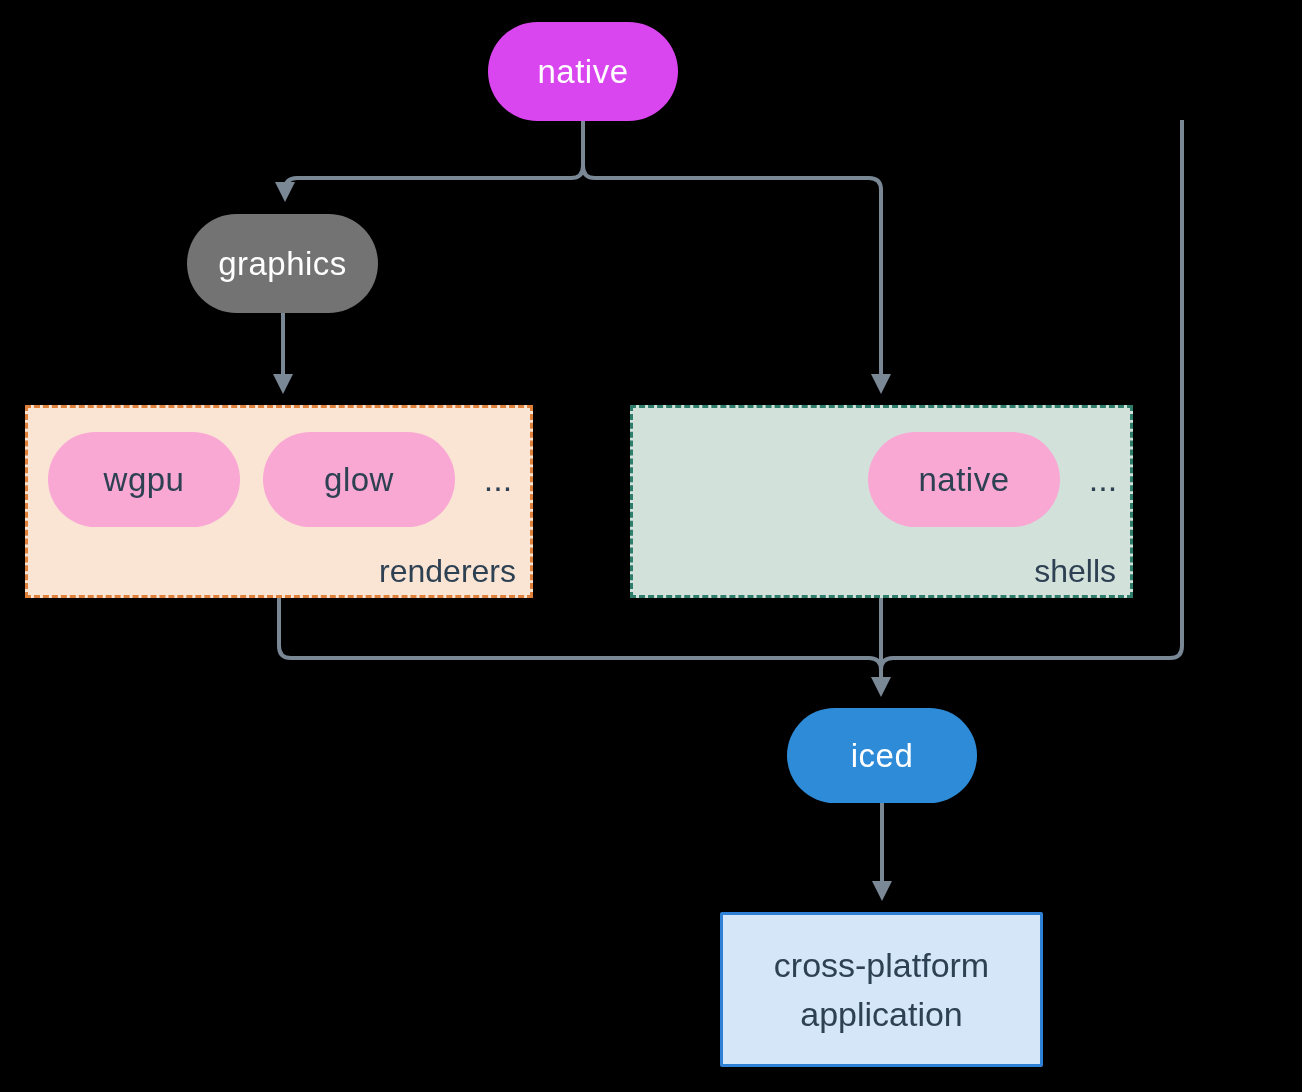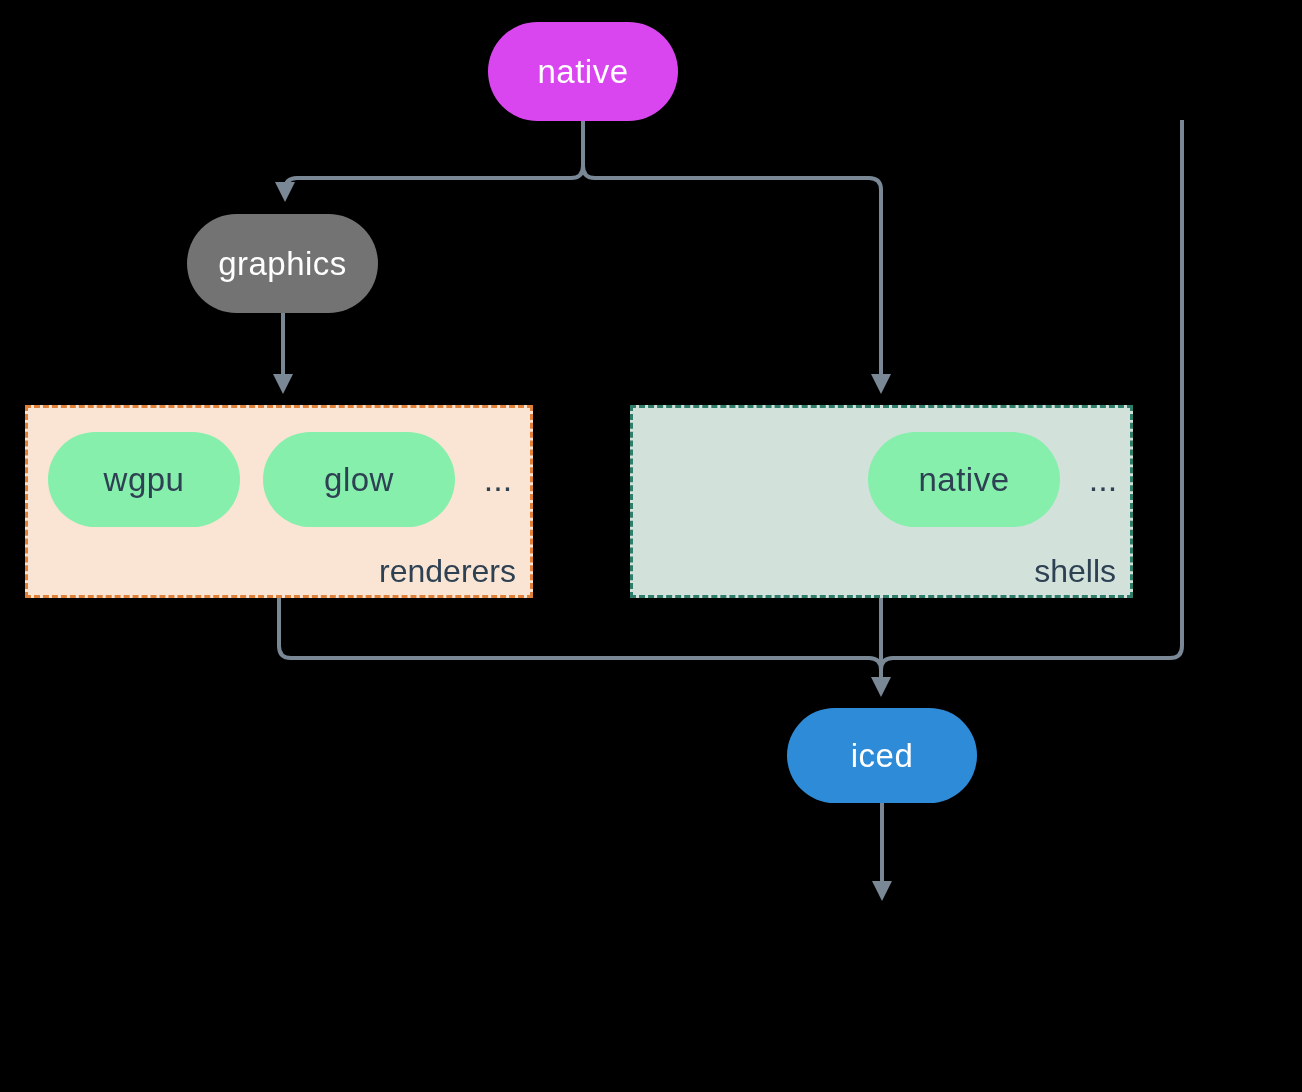--- a/index.html
+++ b/index.html
@@ -24,21 +24,21 @@
   .pill {
     position: absolute;
     display: flex;
     align-items: center;
     justify-content: center;
     border-radius: 60px;
     font-size: 33px;
     letter-spacing: 0.5px;
   }
   .pill.colored { color: #FFFFFF; }
-  .pill.white   { background: #86efac; color: #2E4153; }
+  .pill.white   { background: #f9a8d4; color: #2E4153; }
 
   .node-native   { left: 488px; top: 22px;  width: 190px; height: 99px; background: #6A5AE8; }
   .node-web      { left: 1087px; top: 22px; width: 190px; height: 98px; background: #6A5AE8; }
   .node-graphics { left: 187px; top: 214px; width: 191px; height: 99px; background: #E1873E; }
   .node-iced     { left: 787px; top: 708px; width: 190px; height: 95px; background: #2E8BD8; }
 
   .group {
     position: absolute;
     top: 405px;
     height: 193px;
@@ -131,14 +131,18 @@
   </div>
 
   <div class="group group-shells">
     <div class="pill white p2">native</div>
     <span class="ellipsis">...</span>
     <span class="group-label">shells</span>
   </div>
 
   <div class="pill colored node-iced" style="background: rgb(46, 139, 216);">iced</div>
 
+  <div class="app-box">
+    <div>cross-platform</div>
+    <div>application</div>
+  </div>
 
 </div>
 
 </body></html>

